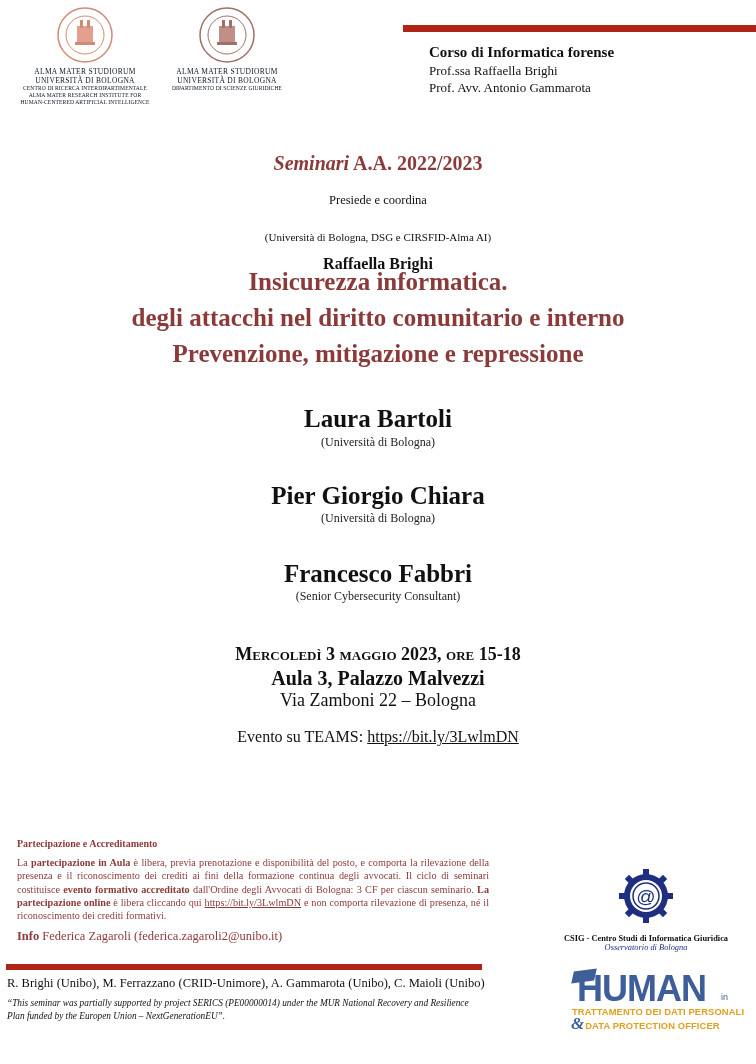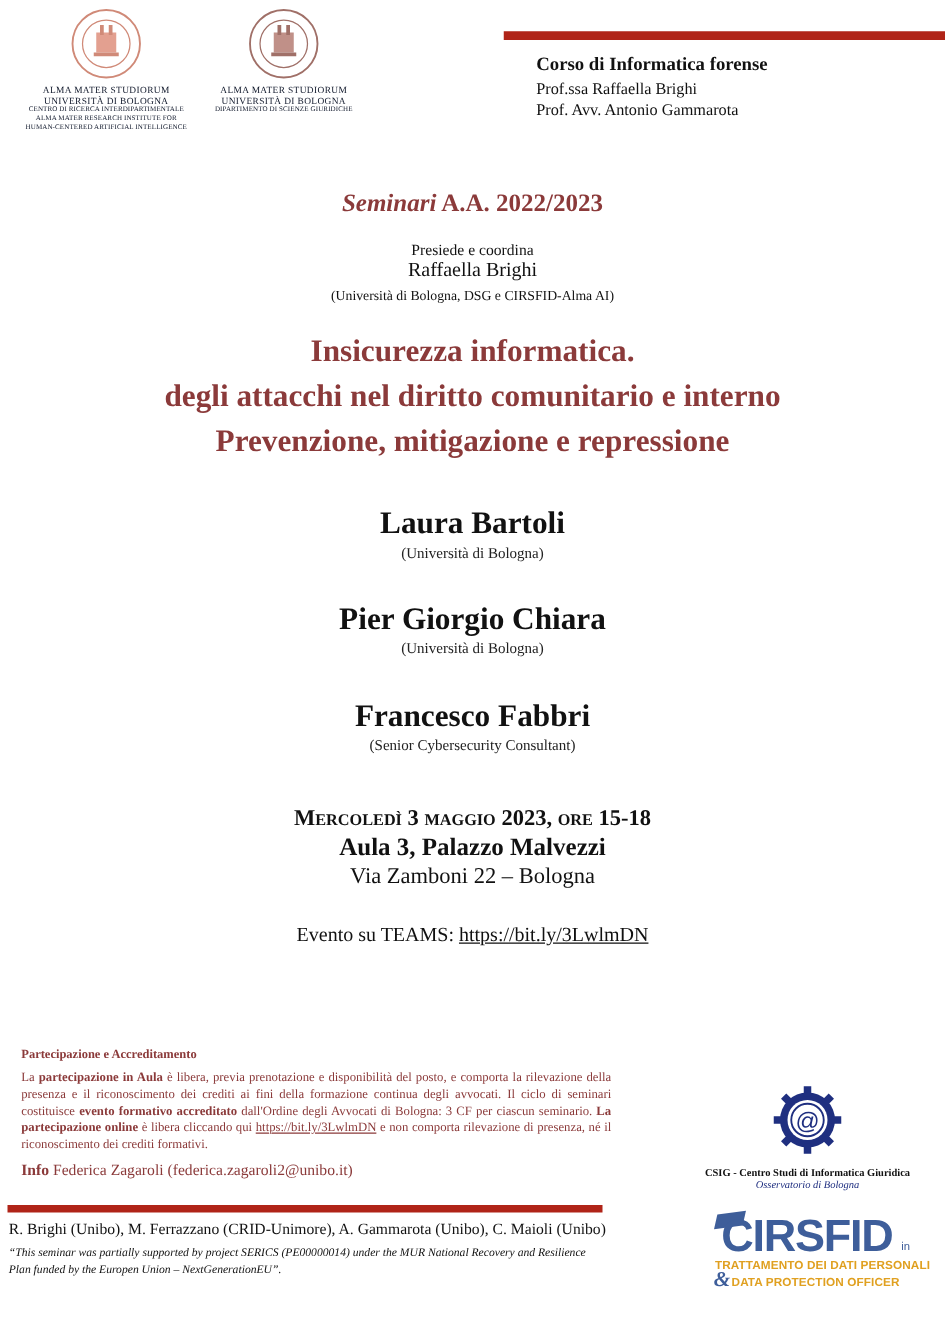--- a/index.html
+++ b/index.html
@@ -18,31 +18,31 @@
   .redbar { position: absolute; background: #b02418; }
 
   .course-title { font-weight: bold; font-size: 15px; }
   .course-prof { font-size: 13px; line-height: 17px; }
 
   .maroon { color: #8b3a3a; }
   .seminari { font-size: 20px; font-weight: bold; }
   .seminari em { font-style: italic; }
 
   .small { font-size: 12px; }
-  .bold { font-weight: normal; }
+  .bold { font-weight: bold; margin-top: 47px; }
 
   .main-title { font-size: 25px; font-weight: bold; line-height: 36px; color: #8b3a3a; }
 
   .speaker-name { font-size: 25px; font-weight: bold; color: #111; }
   .speaker-aff { font-size: 12px; color: #222; }
 
   .date-line { font-size: 18px; font-weight: bold; font-variant: small-caps; }
   .place-line { font-size: 20px; font-weight: bold; }
   .addr-line { font-size: 18px; }
-  .teams-line { font-size: 16px; margin-top: 12px; }
+  .teams-line { font-size: 16px; }
   .teams-line a { color: #111; text-decoration: underline; }
 
   .part-box { position: absolute; left: 17px; width: 472px; color: #8b3a3a; font-size: 10.2px; line-height: 13.2px; text-align: justify; }
   .part-title { font-weight: bold; font-size: 10px; }
   .part-box a { color: #8b3a3a; text-decoration: underline; }
   .info-line { font-size: 12.5px; color: #8b3a3a; }
 
   .coord-title { font-weight: bold; font-style: italic; font-size: 12px; }
   .coord-names { font-size: 12.5px; }
   .funding { font-style: italic; font-size: 9.3px; line-height: 13px; }
@@ -173,20 +173,20 @@
   <div class="coord-names">R. Brighi (Unibo), M. Ferrazzano (CRID-Unimore), A. Gammarota (Unibo), C. Maioli (Unibo)</div>
   <div class="funding" style="margin-top:6px;">
     <div>“This seminar was partially supported by project SERICS (PE00000014) under the MUR National Recovery and Resilience</div>
     <div>Plan funded by the Europen Union – NextGenerationEU”.</div>
   </div>
 </div>
 
 <div class="abs" style="left:571px; top:968px; width:180px;">
   <div style="position:relative; height:38px;">
     <span style="position:absolute; left:2px; top:2px; width:22px; height:12px; background:#3e5e9a; transform:skewX(-20deg) rotate(-8deg);"></span>
-    <span class="master-word" style="position:absolute; left:6px; top:0px;">CIRSFID</span>
+    <span class="master-word" style="position:absolute; left:6px; top:0px;">HUMAN</span>
     <span class="master-in" style="position:absolute; left:150px; top:24px;">in</span>
   </div>
   <div class="master-sub" style="margin-left:1px;">TRATTAMENTO DEI DATI PERSONALI</div>
   <div style="margin-top:-3px;">
     <span class="amp">&amp;</span><span class="master-sub" style="margin-left:1px;">DATA PROTECTION OFFICER</span>
   </div>
 </div>
 
 </body></html>

